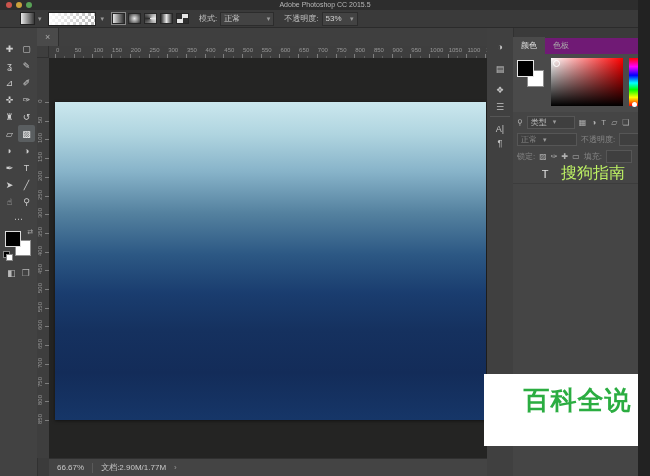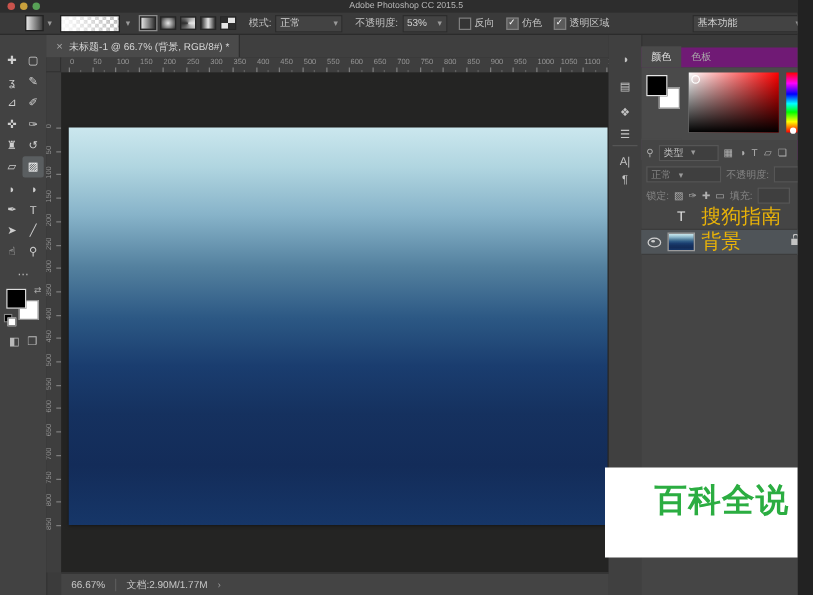--- a/index.html
+++ b/index.html
@@ -94,21 +94,21 @@
   .fdot{margin-left:auto;margin-right:5px;color:#e8e8e8;font-size:6px;}
   .fic{color:#b0b0b0;font-size:8px;}
   .lys-list{position:absolute;left:0;top:52px;width:137px;}
   .lrow{height:20px;display:flex;align-items:center;gap:5px;padding-left:4px;border-bottom:1px solid #3c3c3c;box-sizing:border-box;}
   .lrow.sel{background:#4f5458;}
   .well{width:12px;height:12px;display:flex;align-items:center;justify-content:center;}
   .eye{width:9px;height:6px;border:1px solid #cfcfcf;border-radius:50%;position:relative;}
   .eye::after{content:"";position:absolute;left:2px;top:1px;width:3px;height:2px;background:#cfcfcf;border-radius:50%;}
   .tthumb{width:22px;text-align:center;color:#e2e2e2;font-size:11px;}
   .gthumb{width:22px;height:15px;border:1px solid #9a9a9a;box-sizing:border-box;}
-  .lname{flex:1;color:#eab308;}
+  .lname{flex:1;color:#bef264;}
   .lockicon{position:relative;width:7px;height:5px;background:#c4c4c4;margin-right:10px;}
   .lockicon::before{content:"";position:absolute;top:-4px;left:1px;width:3px;height:3px;border:1px solid #c4c4c4;border-bottom:none;border-radius:3px 3px 0 0;}
   
   .watermark{position:absolute;left:484px;top:374px;width:187px;height:72px;background:#fff;z-index:60;text-align:center;}
   .wm-title{margin-top:9px;font-size:26px;font-weight:bold;letter-spacing:1px;}
   .wm-sub{margin-top:3px;font-size:14px;color:#9b9b9b;letter-spacing:3px;}
 </style>
 </head>
 <body>
 
@@ -138,38 +138,20 @@
     <span class="opt-lbl">模式:</span>
     <span class="drop" style="width:46px">
       <span>正常</span>
       <span class="dd">▾</span>
     </span>
     <span class="opt-lbl">不透明度:</span>
     <span class="drop" style="width:28px">
       <span>53%</span>
       <span class="dd">▾</span>
     </span>
-    <span id="opt-checks" style="display:inline-flex">
-        <span class="chk">
-          <span class="cb"></span>
-          <span>反向</span>
-        </span>
-        <span class="chk">
-          <span class="cb on">✓</span>
-          <span>仿色</span>
-        </span>
-        <span class="chk">
-          <span class="cb on">✓</span>
-          <span>透明区域</span>
-        </span>
-      </span>
-    <span class="drop workspace">
-      <span>基本功能</span>
-      <span class="dd">▾</span>
-    </span>
   </div>
 
   <div class="toolbar">
     <div class="tools" id="tools">
         <span class="tool">✚</span>
         <span class="tool">▢</span>
         <span class="tool">ʓ</span>
         <span class="tool">✎</span>
         <span class="tool">⊿</span>
         <span class="tool">✐</span>
@@ -200,21 +182,20 @@
     </div>
     <div class="tb-bottom">
       <span>◧</span>
       <span>❐</span>
     </div>
   </div>
 
   <div class="tabbar">
     <div class="doctab">
       <span class="x">×</span>
-      <span>未标题-1 @ 66.7% (背景, RGB/8#) *</span>
     </div>
   </div>
 
   <div class="rcorner"></div>
   <div class="hruler" id="hruler">
       <span class="rlab" style="left: 7px; top: 1px;">0</span>
       <span class="htick" style="left: 6px;"></span>
       <span class="htick minor" style="left: 15.35px;"></span>
       <span class="rlab" style="left: 25.7px; top: 1px;">50</span>
       <span class="htick" style="left: 24.7px;"></span>
@@ -399,28 +380,20 @@
           </span>
         <span class="dim">填充:</span>
         <span class="lp-box dim" style="width:18px"></span>
       </div>
       <div class="lys-list" id="layers-list">
           <div class="lrow">
             <span class="well"></span>
             <span class="tthumb">T</span>
             <span class="lname">搜狗指南</span>
           </div>
-          <div class="lrow sel">
-            <span class="well">
-              <span class="eye"></span>
-            </span>
-            <span class="gthumb" style="background: linear-gradient(rgb(203, 231, 238) 0%, rgb(176, 213, 224) 10%, rgb(135, 179, 201) 22%, rgb(84, 129, 159) 35%, rgb(44, 88, 132) 48%, rgb(26, 61, 111) 60%, rgb(21, 49, 95) 72%, rgb(19, 44, 89) 85%, rgb(22, 54, 104) 100%);"></span>
-            <span class="lname">背景</span>
-            <span class="lockicon"></span>
-          </div>
         </div>
 
     </div>
   </div>
 
   <div class="watermark">
     <div class="wm-title" id="wm-title" style="color: rgb(43, 173, 65);">百科全说</div>
   </div>
 
 </div>

